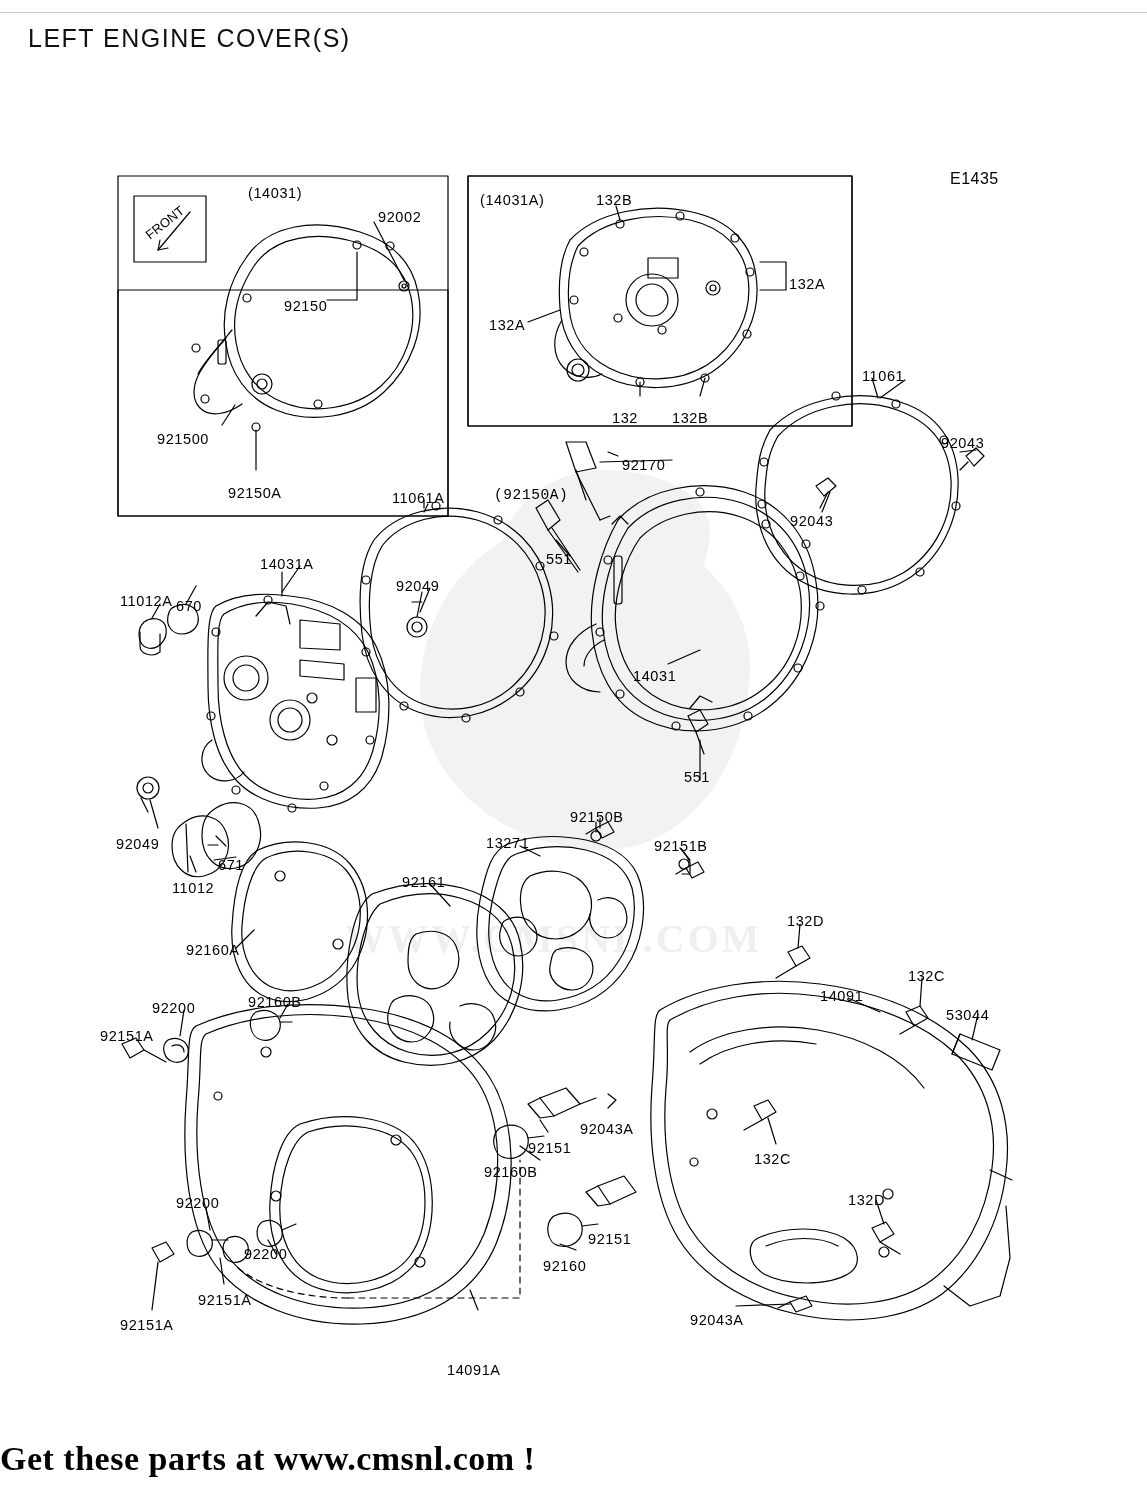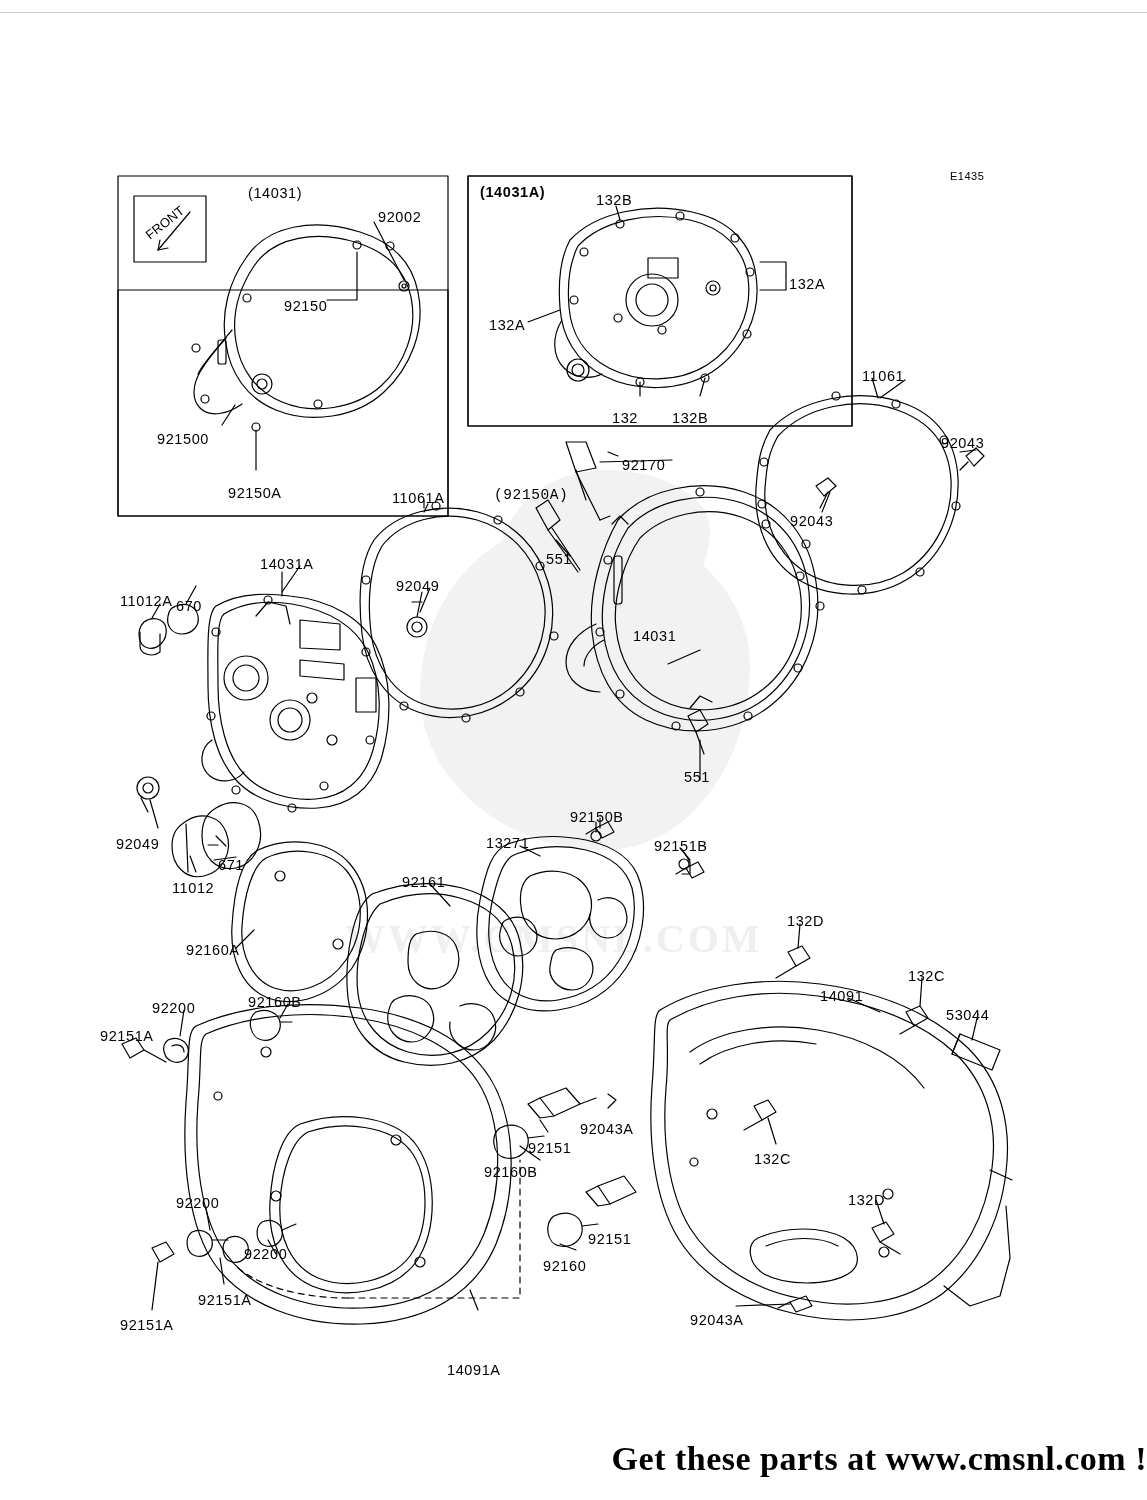--- a/index.html
+++ b/index.html
@@ -34,29 +34,29 @@
     left: 0;
     top: 12px;
     width: 1147px;
     height: 1px;
     background: #c9c9c9;
   }
   .figcode {
     position: absolute;
     left: 950px;
     top: 170px;
-    font-size: 11px;
+    font-size: 16px;
     letter-spacing: 0.5px;
   }
   .footer {
     position: absolute;
     left: 0;
     top: 1440px;
     width: 1147px;
-    text-align: right;
+    text-align: left;
     font-size: 34px;
     font-weight: bold;
     font-family: "Liberation Serif", serif;
     letter-spacing: 0.5px;
   }
   
   .lbl {
     position: absolute;
     font-size: 14.5px;
     font-family: "Liberation Sans", sans-serif;
@@ -107,20 +107,21 @@
     width: 1147px;
     height: 1500px;
   }
 </style>
 </head>
 <body>
 
 <div id="page">
 
   <div class="rule"></div>
+  <div class="title">LEFT ENGINE COVER(S)</div>
   <div class="figcode">E1435</div>
 
   <div class="wm wm-blob"></div>
   <div class="wm wm-blob2"></div>
   <div class="wm wm-url">WWW.CMSNL.COM</div>
 
   <svg class="draw" viewBox="0 0 1147 1500">
     <g fill="none" stroke="#000" stroke-width="1.2" stroke-linejoin="round" stroke-linecap="round">
 
       <rect x="118" y="176" width="330" height="340"></rect>
@@ -523,38 +524,38 @@
 
     </g>
   </svg>
 
   <div>
       <div class="lbl" style="left: 248px; top: 185px;">(14031)</div>
       <div class="lbl" style="left: 378px; top: 209px;">92002</div>
       <div class="lbl" style="left: 284px; top: 298px;">92150</div>
       <div class="lbl" style="left: 157px; top: 431px;">921500</div>
       <div class="lbl" style="left: 228px; top: 485px;">92150A</div>
-      <div class="lbl" style="left: 480px; top: 184px; font-weight: bold;">(14031A)</div>
+      <div class="lbl" style="left: 480px; top: 192px;">(14031A)</div>
       <div class="lbl" style="left: 596px; top: 192px;">132B</div>
       <div class="lbl" style="left: 789px; top: 276px;">132A</div>
       <div class="lbl" style="left: 489px; top: 317px;">132A</div>
       <div class="lbl" style="left: 612px; top: 410px;">132</div>
       <div class="lbl" style="left: 672px; top: 410px;">132B</div>
       <div class="lbl" style="left: 862px; top: 368px;">11061</div>
       <div class="lbl" style="left: 941px; top: 435px;">92043</div>
       <div class="lbl" style="left: 790px; top: 513px;">92043</div>
       <div class="lbl" style="left: 622px; top: 457px;">92170</div>
       <div class="lbl" style="left: 494px; top: 487px; font-family: Liberation Mono, monospace;">(92150A)</div>
       <div class="lbl" style="left: 546px; top: 551px;">551</div>
       <div class="lbl" style="left: 392px; top: 490px;">11061A</div>
       <div class="lbl" style="left: 260px; top: 556px;">14031A</div>
       <div class="lbl" style="left: 396px; top: 578px;">92049</div>
       <div class="lbl" style="left: 176px; top: 574px; margin-top: 24px;">670</div>
       <div class="lbl" style="left: 120px; top: 593px;">11012A</div>
-      <div class="lbl" style="left: 633px; top: 628px;">14031</div>
+      <div class="lbl" style="left: 633px; top: 668px;">14031</div>
       <div class="lbl" style="left: 684px; top: 769px;">551</div>
       <div class="lbl" style="left: 116px; top: 836px;">92049</div>
       <div class="lbl" style="left: 218px; top: 857px;">671</div>
       <div class="lbl" style="left: 172px; top: 880px;">11012</div>
       <div class="lbl" style="left: 570px; top: 809px; text-align: center;">92150B</div>
       <div class="lbl" style="left: 486px; top: 835px;">13271</div>
       <div class="lbl" style="left: 654px; top: 838px;">92151B</div>
       <div class="lbl" style="left: 402px; top: 874px;">92161</div>
       <div class="lbl" style="left: 186px; top: 942px;">92160A</div>
       <div class="lbl" style="left: 787px; top: 913px;">132D</div>

